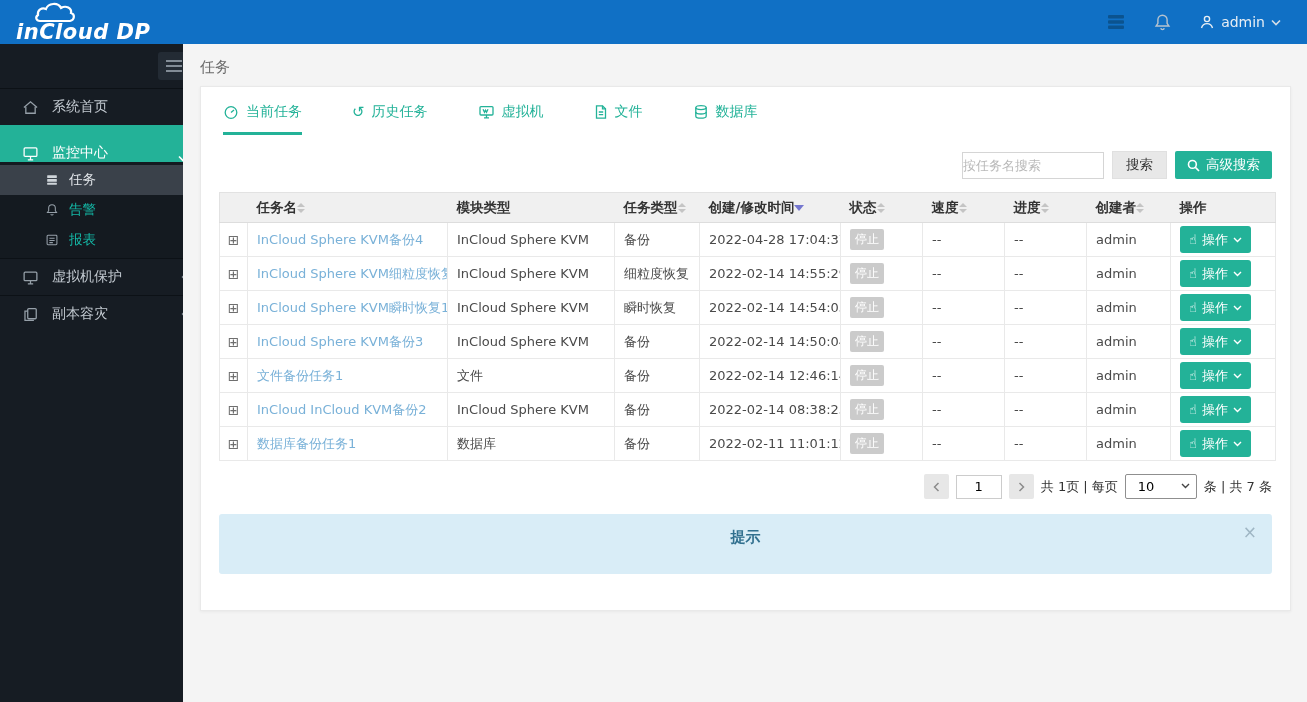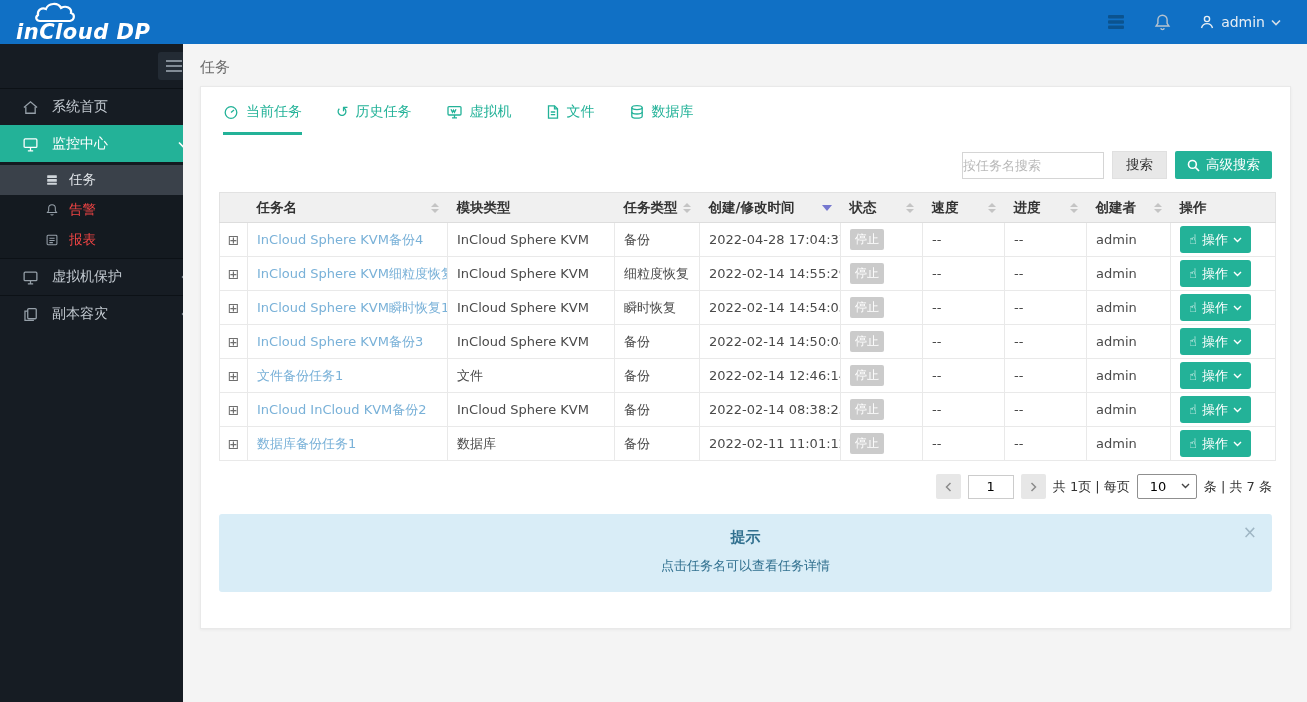--- a/index.html
+++ b/index.html
@@ -20,70 +20,70 @@
   .user-menu{display:flex;align-items:center;gap:6px;color:#e8eef4;font-size:14px;cursor:pointer;}
 
   
   .sidebar{position:absolute;top:44px;left:0;bottom:0;width:202px;background:#161c23;color:#c3cad1;}
   .collapse-row{height:44px;display:flex;justify-content:flex-end;align-items:center;padding-right:13px;}
   .collapse-btn{width:31px;height:28px;background:#232b34;border-radius:3px;display:flex;flex-direction:column;justify-content:center;align-items:center;gap:3px;cursor:pointer;}
   .collapse-btn i{display:block;width:16px;height:2px;background:#828c96;}
   .menu-item{height:37px;display:flex;align-items:center;gap:13px;padding:0 14px 0 22px;font-size:14px;border-top:1px solid #0c1116;position:relative;cursor:pointer;}
   .mi-icon{width:17px;height:17px;color:#96a0a9;flex:none;display:flex;align-items:center;justify-content:center;}
   .menu-item .chev{margin-left:auto;color:#87919a;display:flex;}
-  .menu-item.active{background:var(--accent);color:#fff;border-top-color:var(--accent);}
+  .menu-item.active{background:var(--accent);color:#fff;border-top-color:var(--accent);align-items:flex-end;}
   .menu-item.active .mi-icon,.menu-item.active .chev{color:#fff;}
   .menu-item.active::after{content:"";position:absolute;right:0;top:50%;margin-top:-9px;width:0;height:0;border-top:9px solid transparent;border-bottom:9px solid transparent;border-right:9px solid #f4f4f4;}
   .submenu{padding:3px 0;background:#141a20;}
-  .submenu-item{height:30px;display:flex;align-items:center;gap:10px;padding-left:45px;font-size:13.5px;color:#ef4444;cursor:pointer;}
+  .submenu-item{height:30px;display:flex;align-items:center;gap:10px;padding-left:45px;font-size:13.5px;color:#14b8a6;cursor:pointer;}
   .submenu-item .mi-icon{width:14px;height:14px;}
   .submenu-item.selected{background:#3a414a;color:#e2e6ea;}
   .submenu-item.selected .mi-icon{color:#cfd5da;}
 
   
   .content{position:absolute;left:183px;top:44px;right:0;bottom:0;background:#f4f4f4;}
   .page-title{font-size:15px;font-weight:normal;color:#6b6b6b;margin:14px 0 9px 17px;}
   .card{margin:0 16px 0 17px;background:#fff;border:1px solid #e9e9e9;box-shadow:0 1px 3px rgba(0,0,0,.05);padding:14px 18px 36px;}
 
   
-  .tabs{display:flex;gap:34px;padding:2px 4px 0;}
+  .tabs{display:flex;gap:50px;padding:2px 4px 0;}
   .tab{display:flex;align-items:center;gap:7px;color:var(--accent);font-size:14px;padding-bottom:11px;border-bottom:3px solid transparent;cursor:pointer;}
   .tab.active{border-bottom-color:var(--accent);}
   .tab .t-ic{display:flex;align-items:center;font-size:15px;line-height:1;}
 
   
   .toolbar{display:flex;justify-content:flex-end;align-items:center;gap:8px;margin:16px 0 13px;}
   .search-input{width:142px;height:27px;border:1px solid #d5d5d5;padding:0 0;font-size:13px;color:#333;outline:none;font-family:inherit;}
   .search-input::placeholder{color:#b8b8b8;}
   .btn-plain{height:28px;padding:0 13px;background:#e8e8e8;border:1px solid #e0e0e0;font-size:13.5px;color:#333;cursor:pointer;font-family:inherit;}
   .btn-teal{height:28px;padding:14px 12px;background:var(--accent);border:none;color:#fff;font-size:13.5px;display:flex;align-items:center;gap:6px;cursor:pointer;border-radius:2px;font-family:inherit;justify-content:flex-end;}
 
   
   table{width:100%;border-collapse:collapse;border:1px solid #e2e2e2;table-layout:fixed;}
   thead th{background:#f0f0f0;height:30px;font-size:13.5px;font-weight:bold;color:#333;text-align:left;padding:0 9px;border-bottom:1px solid #ddd;}
-  .th-flex{display:flex;align-items:center;justify-content:space-between;}
+  .th-flex{display:flex;align-items:center;}
   .sort{display:inline-flex;flex-direction:column;gap:2px;}
   .sort i{width:0;height:0;border-left:4px solid transparent;border-right:4px solid transparent;}
   .sort .up{border-bottom:4px solid #c4c4c4;}
   .sort .down{border-top:4px solid #c4c4c4;}
   .sort.desc .down{border-top-color:#7577cf;border-left-width:5px;border-right-width:5px;border-top-width:6px;}
   tbody td{height:34px;padding:0 9px;border:1px solid #e9e9e9;color:#4a4a4a;font-size:13px;overflow:hidden;white-space:nowrap;}
   .col-expand{text-align:center;padding:0;}
   .expand-icon{color:#6f6f6f;font-size:14px;cursor:pointer;}
   .link{color:var(--link);text-decoration:none;cursor:pointer;}
   .badge{background:var(--badge-bg);color:#fff;font-size:12px;padding:2px 5px;border-radius:2px;display:inline-block;}
   .op-btn{background:var(--accent);color:#fff;border:none;border-radius:3px;height:27px;padding:0 9px;font-size:13px;display:inline-flex;align-items:center;gap:5px;cursor:pointer;font-family:inherit;}
   .op-btn .hand{font-size:13px;line-height:1;}
 
   
   .pagination{display:flex;justify-content:flex-end;align-items:center;gap:7px;margin-top:13px;font-size:13px;color:#333;}
   .pg-btn{width:25px;height:25px;background:#e7e7e7;border:none;color:#8b8b8b;display:flex;align-items:center;justify-content:center;border-radius:2px;cursor:pointer;}
   .pg-input{width:46px;height:24px;border:1px solid #ccc;text-align:center;font-size:13px;font-family:inherit;}
   .sel{position:relative;display:inline-flex;}
-  .pg-select{height:25px;width:60px;border:1px solid #8f8f8f;background:#fff;font-size:13px;padding:0 20px 0 12px;appearance:none;-webkit-appearance:none;border-radius:2px;font-family:inherit;cursor:pointer;}
+  .pg-select{height:25px;width:72px;border:1px solid #8f8f8f;background:#fff;font-size:13px;padding:0 20px 0 12px;appearance:none;-webkit-appearance:none;border-radius:2px;font-family:inherit;cursor:pointer;}
   .sel svg{position:absolute;right:7px;top:9px;pointer-events:none;}
 
   
   .tip{margin-top:15px;background:var(--tip-bg);border-radius:3px;padding:14px 18px 17px;position:relative;color:var(--tip-text);text-align:center;}
   .tip h3{font-size:15px;margin-bottom:10px;}
   .tip p{font-size:13px;}
   .tip-close{position:absolute;right:15px;top:10px;color:#9fb6c4;font-size:17px;cursor:pointer;line-height:1;}
 </style>
 </head>
 <body>
@@ -533,18 +533,17 @@
         <select class="pg-select"><option>10</option></select>
         <svg width="9" height="6" viewBox="0 0 9 6" fill="none" stroke="#444" stroke-width="1.4">
             <path d="M1 1l3.5 3.5L8 1"></path>
           </svg>
       </span>
       <span>条 | 共 7 条</span>
     </div>
 
     <div class="tip">
       <h3>提示</h3>
-      <p>点击任务名可以查看任务详情</p>
       <span class="tip-close">×</span>
     </div>
 
   </section>
 </main>
 
 </body></html>

